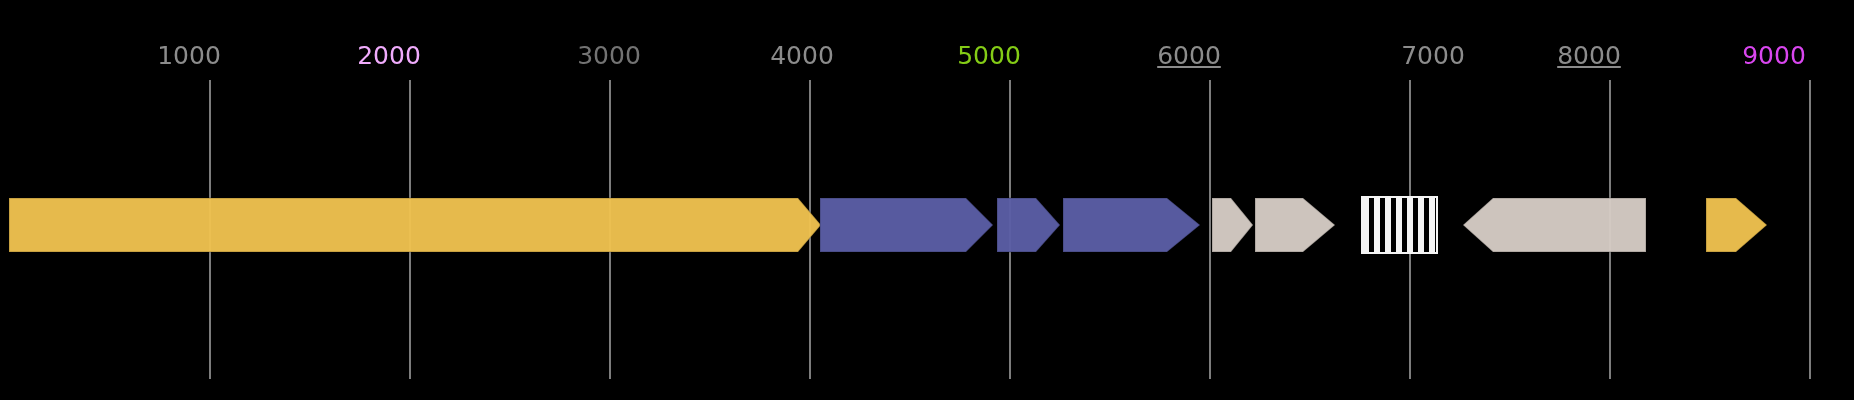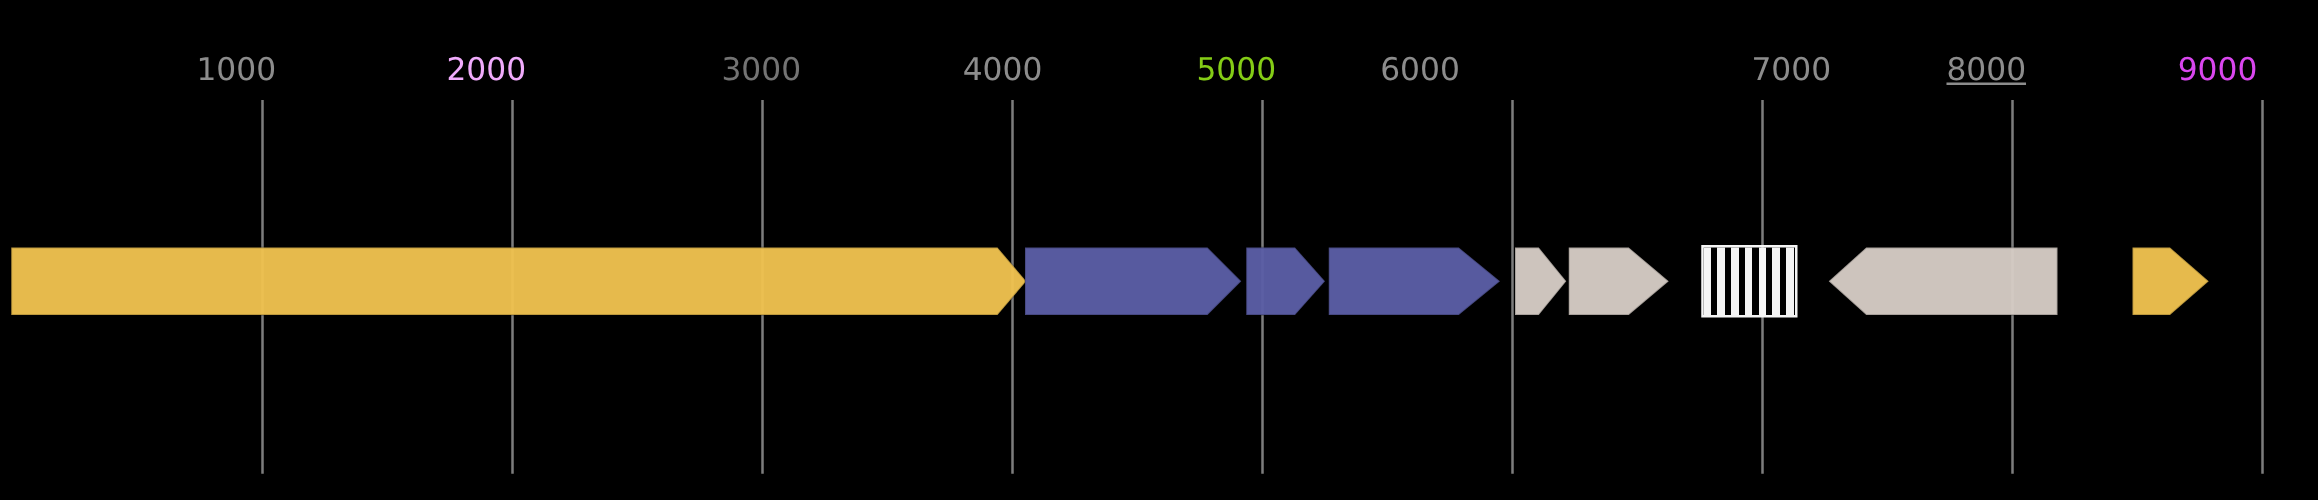--- a/index.html
+++ b/index.html
@@ -49,21 +49,21 @@
       <div class="tick-label" style="left: 189px; color: rgb(140, 140, 140);">1000</div>
       <div class="tick-line" style="left: 409px; top: 80px; height: 299px; background: rgb(125, 125, 125);"></div>
       <div class="tick-label" style="left: 389px; color: #f0abfc;">2000</div>
       <div class="tick-line" style="left: 609px; top: 80px; height: 299px; background: rgb(125, 125, 125);"></div>
       <div class="tick-label" style="left: 589px; color: #737373; margin-left: 20px;">3000</div>
       <div class="tick-line" style="left: 809px; top: 80px; height: 299px; background: rgb(125, 125, 125);"></div>
       <div class="tick-label" style="left: 789px; color: rgb(140, 140, 140); margin-left: 13px;">4000</div>
       <div class="tick-line" style="left: 1009px; top: 80px; height: 299px; background: rgb(125, 125, 125);"></div>
       <div class="tick-label" style="left: 989px; color: #84cc16;">5000</div>
       <div class="tick-line" style="left: 1209px; top: 80px; height: 299px; background: rgb(125, 125, 125);"></div>
-      <div class="tick-label" style="left: 1136px; color: rgb(140, 140, 140);">6000</div>
+      <div class="tick-label" style="left: 1189px; color: rgb(140, 140, 140); text-decoration: underline;">6000</div>
       <div class="tick-line" style="left: 1409px; top: 80px; height: 299px; background: rgb(125, 125, 125);"></div>
       <div class="tick-label" style="left: 1389px; color: rgb(140, 140, 140); margin-left: 44px;">7000</div>
       <div class="tick-line" style="left: 1609px; top: 80px; height: 299px; background: rgb(125, 125, 125);"></div>
       <div class="tick-label" style="left: 1589px; color: rgb(140, 140, 140); text-decoration: underline;">8000</div>
       <div class="tick-line" style="left: 1809px; top: 80px; height: 299px; background: rgb(125, 125, 125);"></div>
       <div class="tick-label" style="left: 1774px; color: #d946ef;">9000</div>
     </div>
   <svg class="feature-layer" id="feature-svg" width="1854" height="400" viewBox="0 0 1854 400" xmlns="http://www.w3.org/2000/svg">
       <polygon points="9,198 798,198 821,225 798,252 9,252" fill="#EFC24F" fill-opacity="0.96" stroke="rgba(0,0,0,0.18)" stroke-width="1.5"></polygon>
       <polygon points="820,198 966,198 993,225 966,252 820,252" fill="#5B5EA6" fill-opacity="0.96" stroke="rgba(0,0,0,0.18)" stroke-width="1.5"></polygon>

